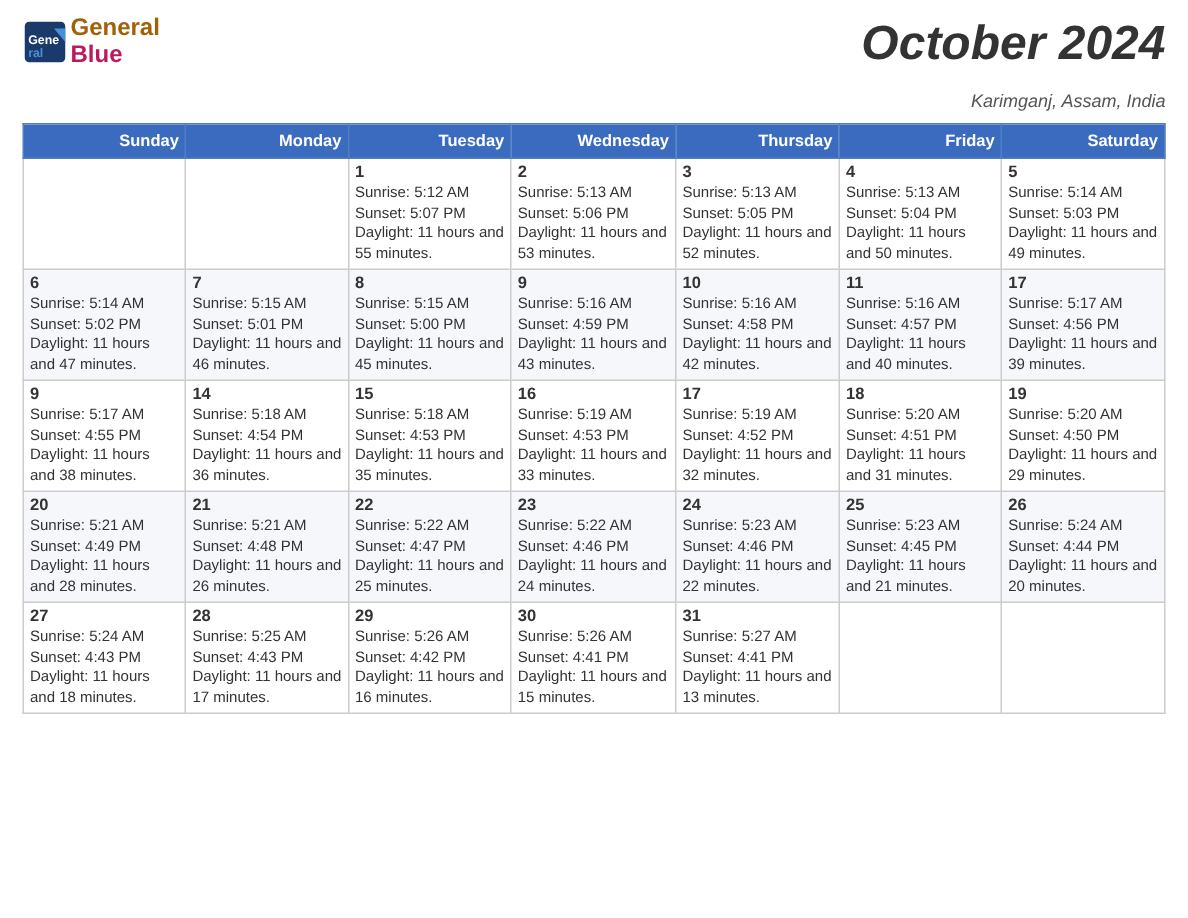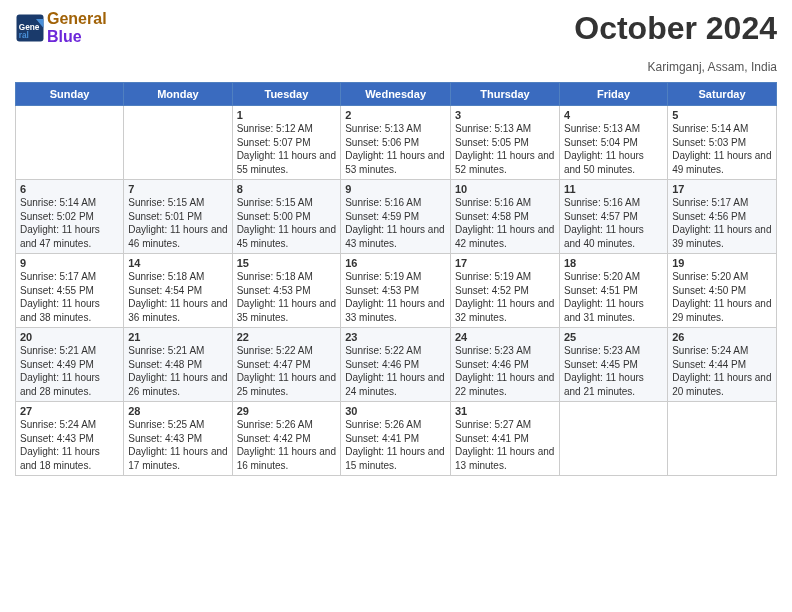--- a/index.html
+++ b/index.html
@@ -26,20 +26,21 @@
       display: flex;
       align-items: center;
     }
     .logo-icon {
       width: 30px;
       height: 30px;
       margin-right: 2px;
     }
     .title-block {
       text-align: right;
+      font-style: italic;
     }
     .month-title {
       font-size: 32px;
       font-weight: bold;
       color: #333;
     }
     .subtitle {
       font-size: 12px;
       color: #555;
       margin-top: 13px;
@@ -47,21 +48,21 @@
     .calendar {
       width: 100%;
       border-collapse: collapse;
     }
     .calendar th {
       background: #3a6bbf;
       color: #fff;
       font-size: 11px;
       font-weight: bold;
       padding: 5px 4px;
-      text-align: center;
+      text-align: right;
       border: 1px solid #5080c0;
     }
     .calendar td {
       width: 113px;
       min-height: 75px;
       vertical-align: top;
       padding: 3px 4px;
       border: 1px solid #ccc;
       font-size: 9.5px;
       color: #333;
@@ -101,21 +102,21 @@
   <div class="header">
     <div class="logo">
       <svg class="logo-icon" viewBox="0 0 40 40">
         <rect x="2" y="2" width="36" height="36" rx="4" fill="#1a3a6b"></rect>
         <text x="5" y="22" font-size="11" font-weight="bold" fill="white" font-family="Arial">Gene</text>
         <text x="5" y="33" font-size="11" font-weight="bold" fill="#4a90d9" font-family="Arial">ral</text>
         <polygon points="28,8 38,8 38,20" fill="#4a90d9"></polygon>
       </svg>
       <div>
         <div style="font-size:16px;font-weight:bold;color:#a16207;line-height:1.1;">General</div>
-        <div style="font-size:16px;font-weight:bold;color:#6d28d9;line-height:1.1;">Blue</div>
+        <div style="font-size:16px;font-weight:bold;color:#be185d;line-height:1.1;">Blue</div>
       </div>
     </div>
     <div class="title-block">
       <div class="month-title">October 2024</div>
       <div class="subtitle">Karimganj, Assam, India</div>
     </div>
   </div>
 
   <table class="calendar">
     <thead>

